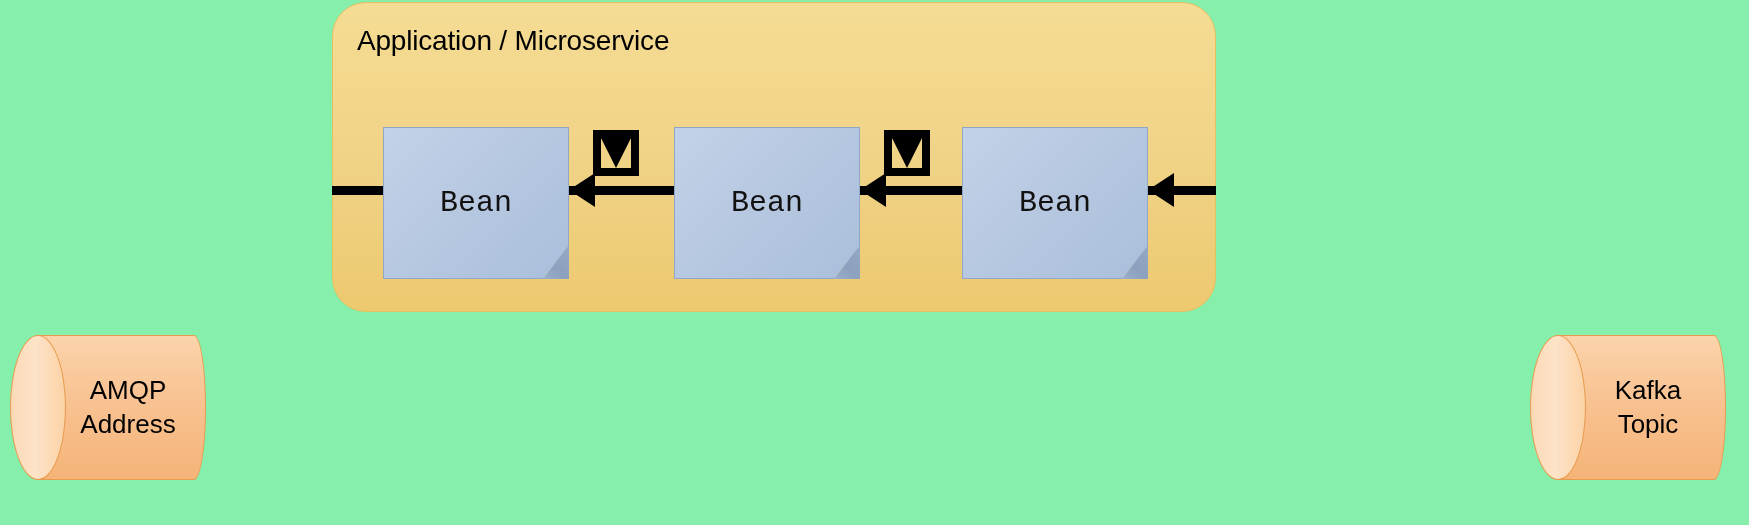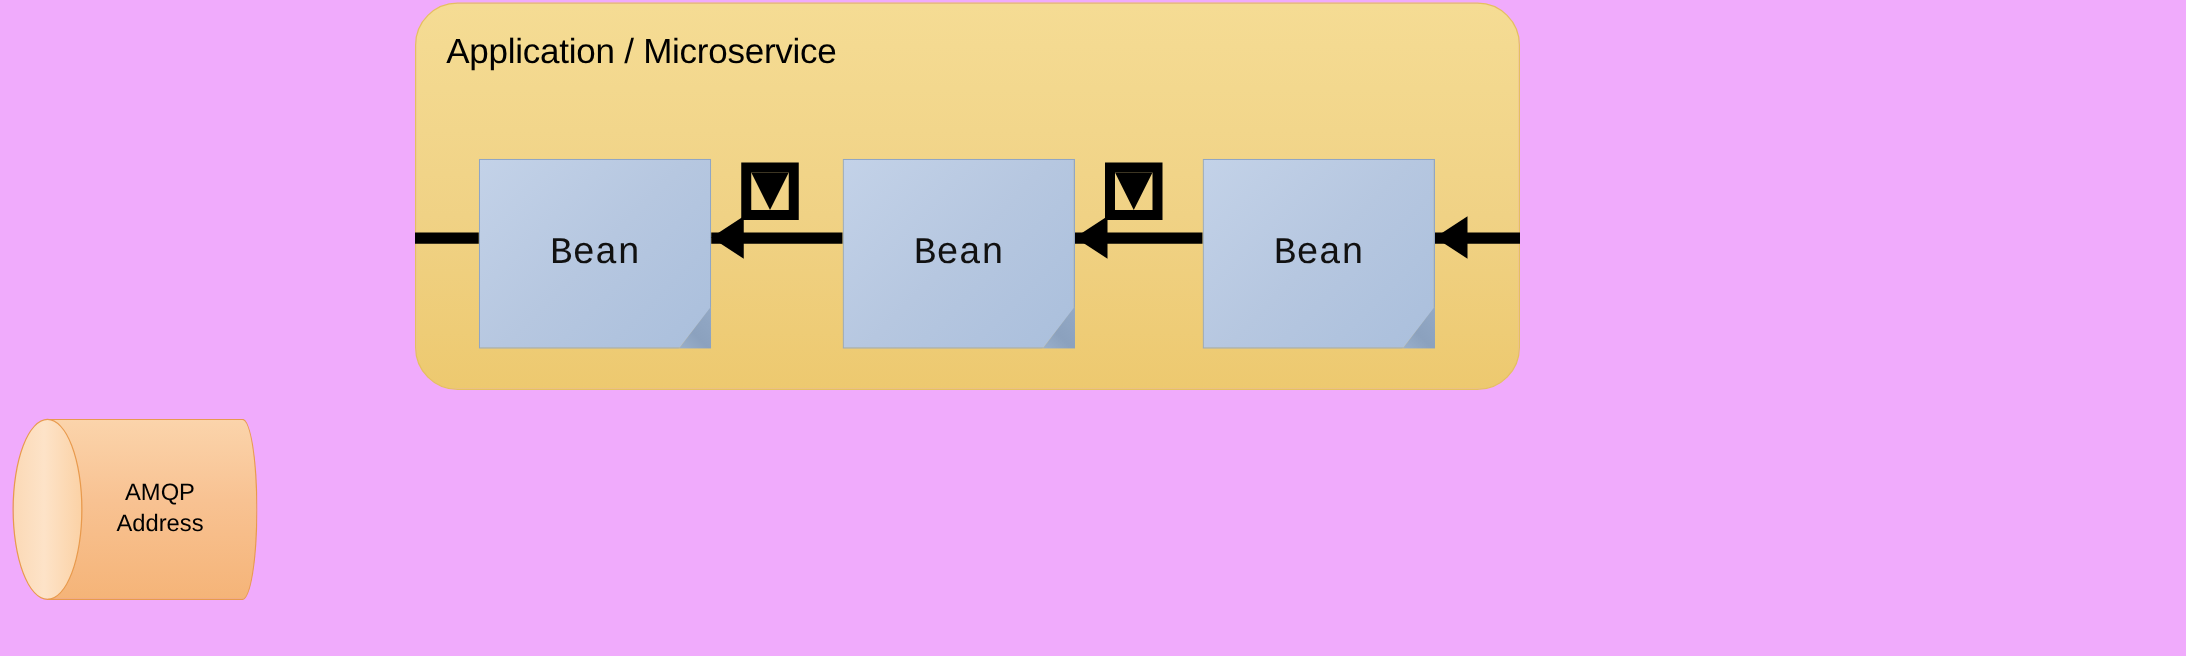--- a/index.html
+++ b/index.html
@@ -7,21 +7,21 @@
     padding: 0;
     background: #000000;
   }
   body {
     font-family: "Liberation Sans", sans-serif;
   }
   #canvas {
     position: relative;
     width: 1749px;
     height: 525px;
-    background: #f0abfc;
+    background: #86efac;
     overflow: hidden;
   }
 
   
   .app-container {
     position: absolute;
     left: 332px;
     top: 2px;
     width: 884px;
     height: 310px;
@@ -169,21 +169,21 @@
   .cyl-label {
     position: absolute;
     left: 40px;
     top: 0;
     right: 0;
     bottom: 0;
     display: flex;
     flex-direction: column;
     align-items: center;
     justify-content: center;
-    font-size: 19px;
+    font-size: 26px;
     line-height: 1.28;
     color: #000000;
     text-align: left;
   }
   .cyl-amqp { left: 10px; }
   .cyl-kafka { left: 1530px; }
 </style>
 </head>
 <body>
 
@@ -227,14 +227,22 @@
 
   <div class="cylinder cyl-amqp">
     <div class="cyl-body"></div>
     <div class="cyl-cap"></div>
     <div class="cyl-label">
       <span>AMQP</span>
       <span>Address</span>
     </div>
   </div>
 
+  <div class="cylinder cyl-kafka">
+    <div class="cyl-body"></div>
+    <div class="cyl-cap"></div>
+    <div class="cyl-label">
+      <span>Kafka</span>
+      <span>Topic</span>
+    </div>
+  </div>
 
 </div>
 
 </body></html>

